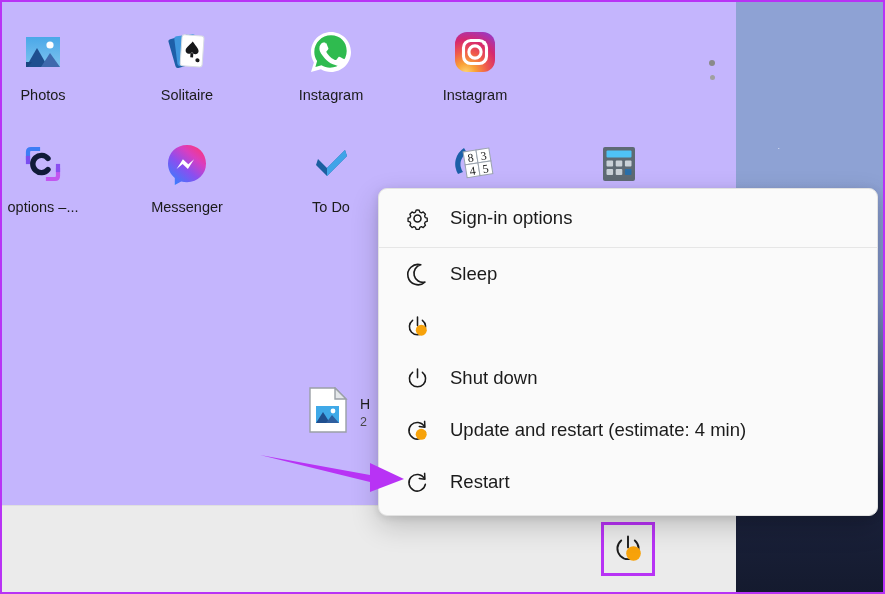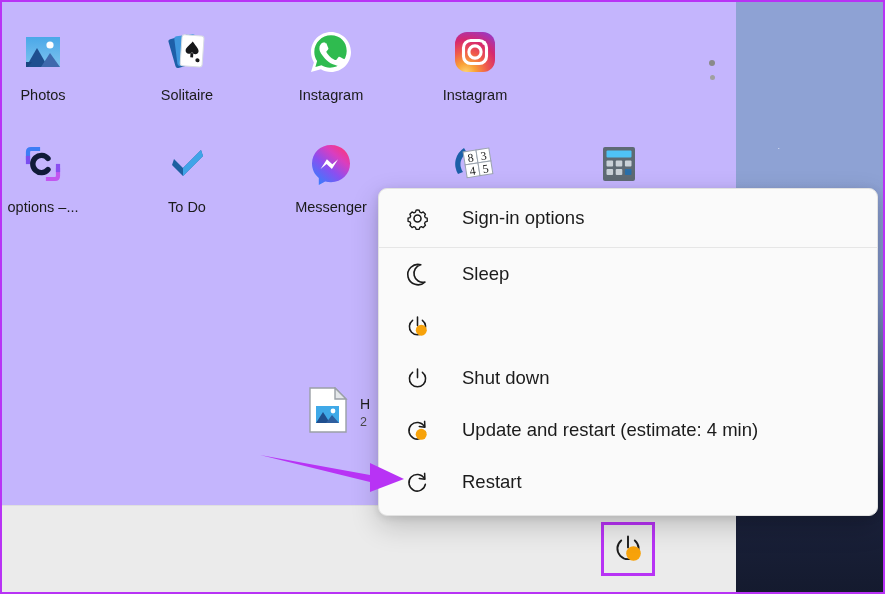--- a/index.html
+++ b/index.html
@@ -119,21 +119,21 @@
     position:absolute; left:378px; top:188px;
     width:500px; height:328px;
     background:#fafafa;
     border:1px solid #e2e2e2;
     border-radius:9px;
     box-shadow:0 10px 28px rgba(0,0,0,.19), 0 2px 8px rgba(0,0,0,.10);
     overflow:hidden;
   }
   .menu-item{
     display:flex; align-items:center;
-    height:52px; padding-left:25px; gap:32px;
+    height:52px; padding-left:25px; gap:20px;
     cursor:pointer;
   }
   .menu-item-icon{
     width:26px; height:26px; position:relative;
     display:flex; align-items:center; justify-content:center;
     flex:0 0 26px;
   }
   .menu-item-label{
     font-size:18.5px; color:#1b1b1b; white-space:nowrap;
   }
@@ -254,43 +254,43 @@
             <path d="M39 30 L39 26" fill="none" stroke="#8a4ff0" stroke-width="4.2" stroke-linecap="square"></path>
             <path d="M29 18.5 a8.6 8.6 0 1 0 0 11" fill="none" stroke="#101a38" stroke-width="5.4" stroke-linecap="round"></path>
           </svg>
         </div>
         <div class="app-label">options –...</div>
       </div>
 
       <div class="app-tile">
         <div class="app-icon-box">
           <svg width="48" height="48" viewBox="0 0 48 48">
-            <path d="M9 25 L11 19 L20 28 L38 10 L40 16 L20 36 Z" fill="#1c5fa0"></path>
-            <path d="M20 28 L38 10 L40 16 L20 36 Z" fill="#3fa4e8"></path>
-          </svg>
-        </div>
-        <div class="app-label">To Do</div>
-      </div>
-
-      <div class="app-tile">
-        <div class="app-icon-box">
-          <svg width="48" height="48" viewBox="0 0 48 48">
             <defs>
               <linearGradient id="msgrad" x1="0.1" y1="1" x2="0.85" y2="0.05">
                 <stop offset="0%" stop-color="#2d84ff"></stop>
                 <stop offset="45%" stop-color="#8a4ff0"></stop>
                 <stop offset="75%" stop-color="#d93ec0"></stop>
                 <stop offset="100%" stop-color="#f9377e"></stop>
               </linearGradient>
             </defs>
             <path d="M24 5 C13.2 5 5 13 5 23.6 c0 5.9 2.6 11 6.8 14.5 l0 6.9 6.4-3.5 c1.8.5 3.8.8 5.8.8 c10.8 0 19-8 19-18.7 S34.8 5 24 5z" fill="url(#msgrad)"></path>
             <path d="M13.6 28.9 L19.9 19.2 L25.3 24.2 L31.1 19.2 L24.9 28.9 L19.6 23.9 Z" fill="#ffffff"></path>
           </svg>
         </div>
         <div class="app-label">Messenger</div>
+      </div>
+
+      <div class="app-tile">
+        <div class="app-icon-box">
+          <svg width="48" height="48" viewBox="0 0 48 48">
+            <path d="M9 25 L11 19 L20 28 L38 10 L40 16 L20 36 Z" fill="#1c5fa0"></path>
+            <path d="M20 28 L38 10 L40 16 L20 36 Z" fill="#3fa4e8"></path>
+          </svg>
+        </div>
+        <div class="app-label">To Do</div>
       </div>
 
       <div class="app-tile">
         <div class="app-icon-box">
           <svg width="48" height="48" viewBox="0 0 48 48">
             <path d="M7 34 a19 19 0 0 1 6-26 l3 5 a13 13 0 0 0 -4 19z" fill="#1b5fa8"></path>
             <g transform="rotate(-9 26 23)">
               <rect x="14" y="10" width="13" height="13" fill="#ffffff" stroke="#9aa3ad" stroke-width="1"></rect>
               <rect x="27" y="10" width="13" height="13" fill="#ffffff" stroke="#9aa3ad" stroke-width="1"></rect>
               <rect x="14" y="23" width="13" height="13" fill="#ffffff" stroke="#9aa3ad" stroke-width="1"></rect>

